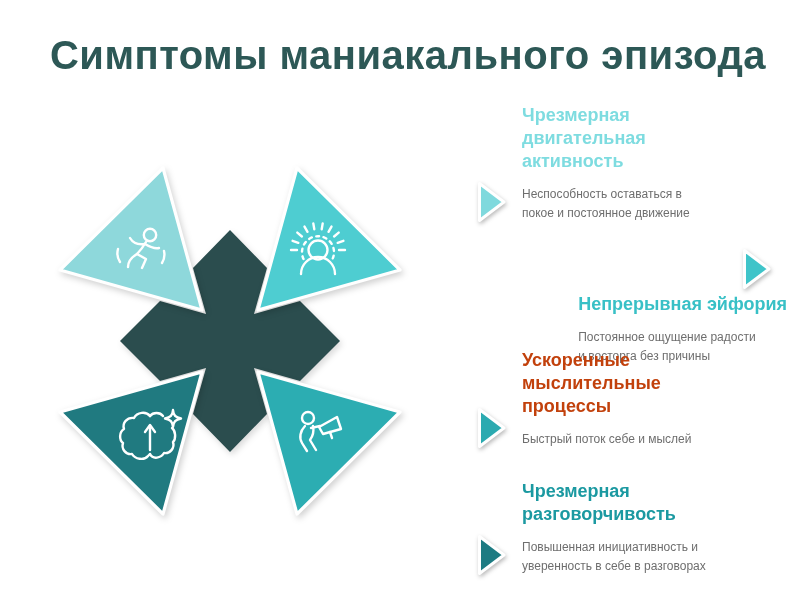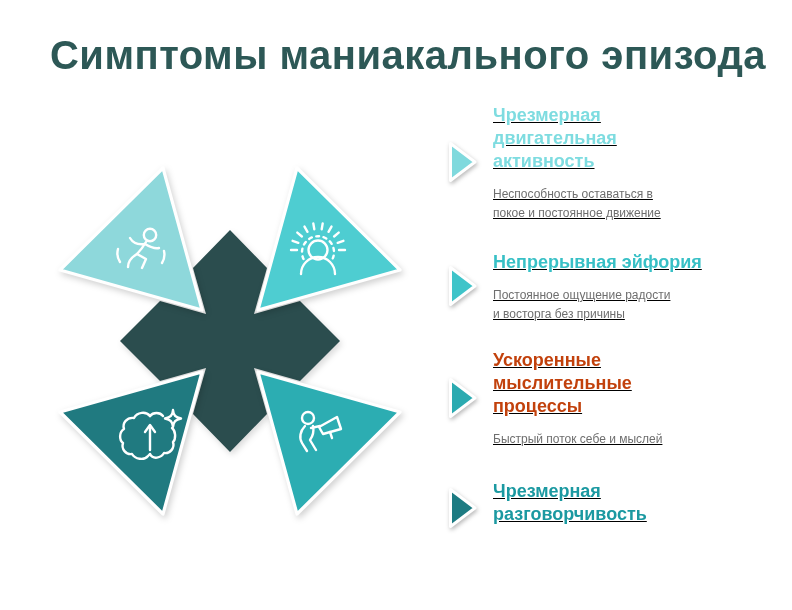--- a/index.html
+++ b/index.html
@@ -17,22 +17,22 @@
     line-height:46px;
     margin-left:12px;
   }
   .diagram-svg{position:absolute;left:0;top:0;}
   .tri{stroke:#ffffff;stroke-width:3.2;stroke-linejoin:round;
        filter:drop-shadow(2px 3px 3px rgba(0,0,0,0.18));}
   .star{filter:drop-shadow(2px 3px 3px rgba(0,0,0,0.15));}
   .icon{fill:none;stroke:#ffffff;stroke-width:2.4;
         stroke-linecap:round;stroke-linejoin:round;}
   .symptom{
-    position:absolute;left:448px;width:310px;
-    display:flex;align-items:center;text-decoration:underline;
+    position:absolute;left:477px;width:310px;
+    display:flex;align-items:flex-end;
   }
   .bullet{flex:0 0 auto;margin-right:15px;
           filter:drop-shadow(1px 2px 2px rgba(0,0,0,0.28));}
   .symptom-text{flex:1 1 auto;}
   .heading{
     font-size:18px;font-weight:bold;line-height:23px;
     white-space:pre-line;margin:3px 0 12px 0;
   }
   .desc{
     font-size:12px;line-height:19px;color:#6e6e6e;
@@ -108,21 +108,21 @@
       </svg>
       <div class="symptom-text">
         <div class="heading" style="color: rgb(126, 220, 224);">Чрезмерная
 двигательная
 активность</div>
         <div class="desc">Неспособность оставаться в
 покое и постоянное движение</div>
       </div>
     </div>
 
-    <div class="symptom" style="top:248px;">
+    <div class="symptom" style="top:248px;flex-direction:column;">
       <svg class="bullet" width="30" height="42" viewBox="0 0 30 42">
         <polygon points="2.5,2.5 27,21 2.5,39.5" stroke="#ffffff" stroke-width="3" stroke-linejoin="round" fill="#3fc4c9"></polygon>
       </svg>
       <div class="symptom-text">
         <div class="heading" style="color: rgb(56, 192, 198);">Непрерывная эйфория</div>
         <div class="desc">Постоянное ощущение радости
 и восторга без причины</div>
       </div>
     </div>
 
@@ -138,17 +138,19 @@
       </div>
     </div>
 
     <div class="symptom" style="top:477px;">
       <svg class="bullet" width="30" height="42" viewBox="0 0 30 42">
         <polygon points="2.5,2.5 27,21 2.5,39.5" stroke="#ffffff" stroke-width="3" stroke-linejoin="round" fill="#1d7b82"></polygon>
       </svg>
       <div class="symptom-text">
         <div class="heading" style="color: rgb(27, 153, 161);">Чрезмерная
 разговорчивость</div>
+        <div class="desc">Повышенная инициативность и
+уверенность в себе в разговорах</div>
       </div>
     </div>
 
   </div>
 </div>
 
 </body></html>

